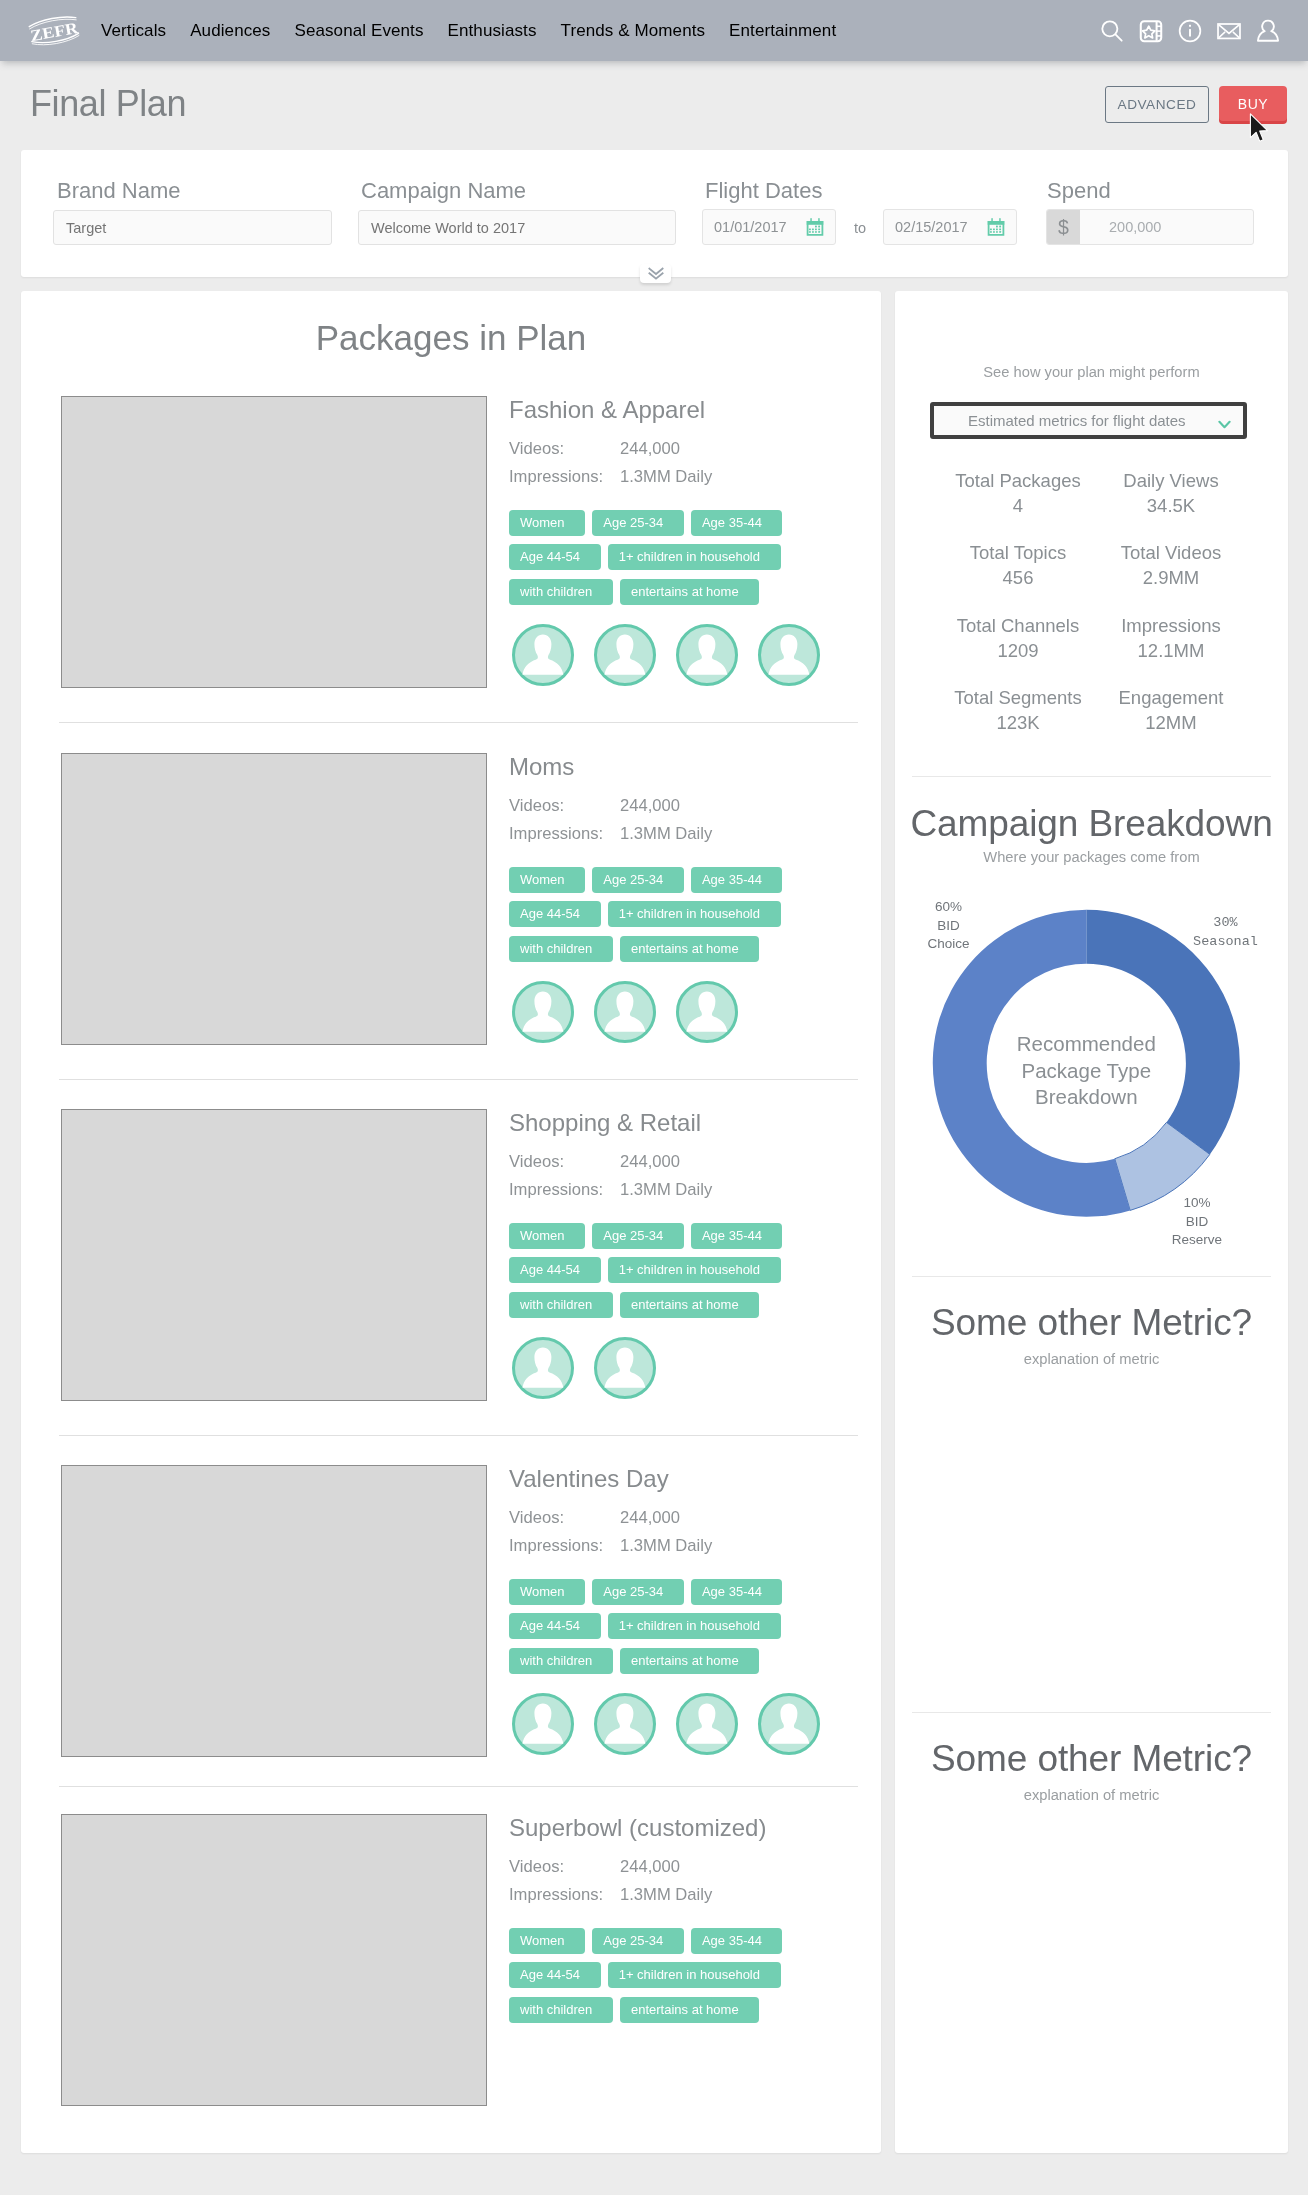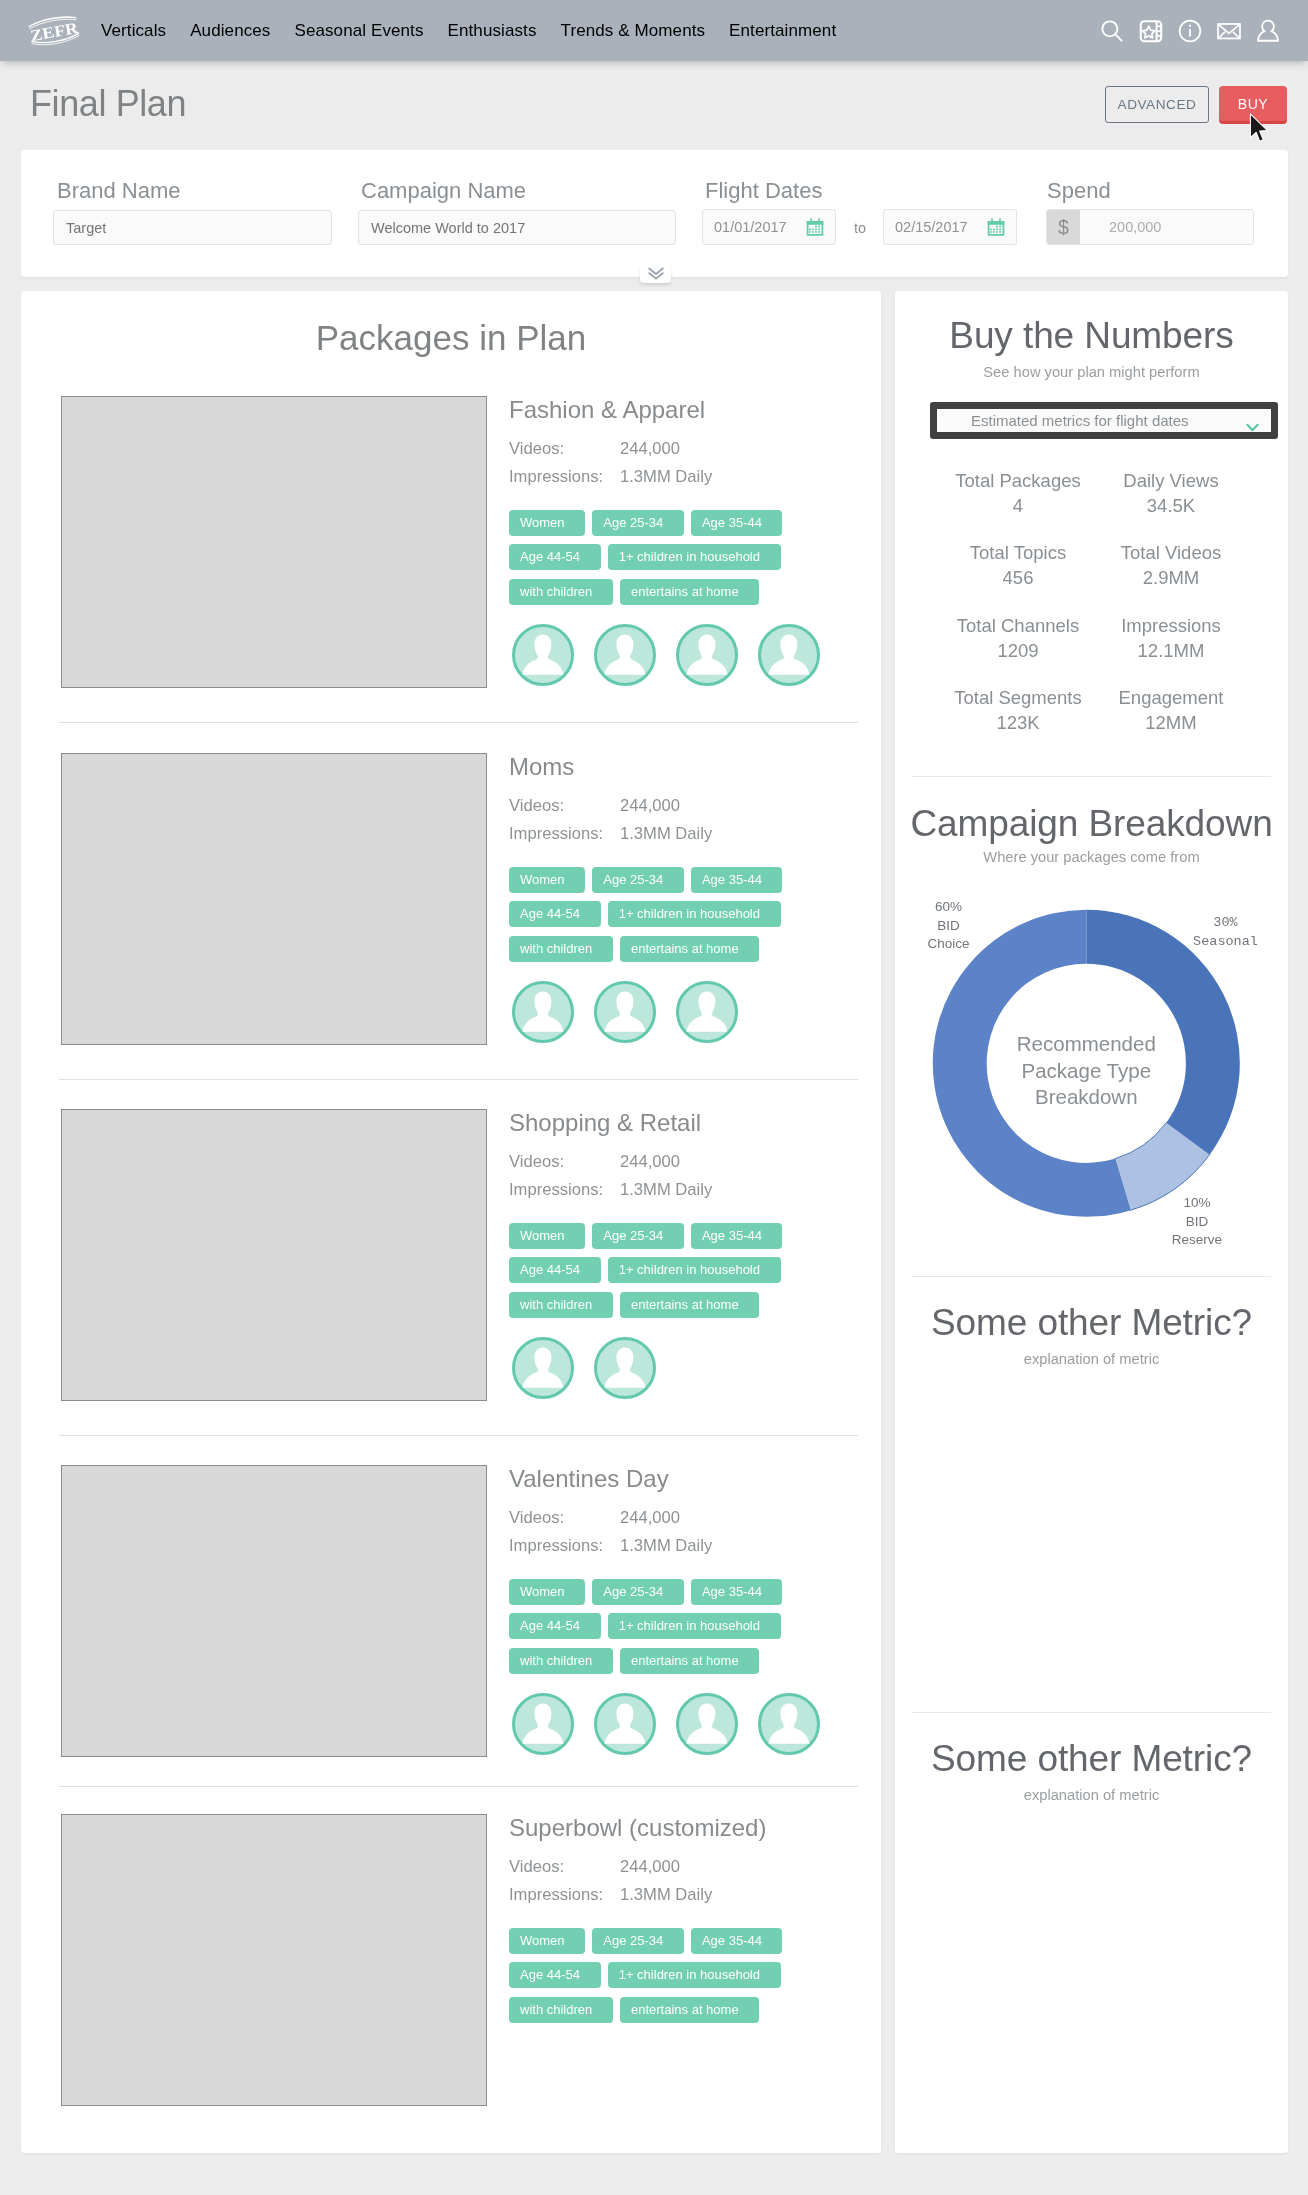--- a/index.html
+++ b/index.html
@@ -132,22 +132,22 @@
   
   .rp-title{
     position:absolute; left:0; width:393px; text-align:center;
     font-size:37px; color:#63666a; font-weight:400; letter-spacing:-.1px;
   }
   .rp-sub{
     position:absolute; left:0; width:393px; text-align:center;
     font-size:14.7px; color:#9a9ea1;
   }
   .select-box{
-    position:absolute; left:35px; top:393px; width:348px; height:37px;
-    background:#fafafa; border:7px solid #404040; border-radius:3px;
+    position:absolute; left:35px; top:393px; width:317px; height:37px;
+    background:#fafafa; border:4px solid #404040; border-radius:3px;
     display:flex; align-items:center; cursor:pointer;
   }
   .select-box span{ font-size:15px; color:#8b9094; margin-left:34px; }
   .select-chevron{ position:absolute; right:12px; top:14px; width:13px; height:9px;}
   .metric-cell{ position:absolute; text-align:center; }
   .metric-label{ font-size:18.5px; color:#8a8f93; line-height:25px; }
   .metric-value{ font-size:18.5px; color:#8a8f93; line-height:25px; }
   .rp-divider{ position:absolute; left:17px; width:359px; height:1px; background:#e8e8e8; }
   .donut-label{ position:absolute; font-size:13.5px; color:#70757a; line-height:18.6px; }
 </style>
@@ -513,21 +513,20 @@
         </div>
         <div class="tagrow">
           <div class="tag">with children</div>
           <div class="tag">entertains at home</div>
         </div>
       </div>
     </div>
   </div>
 
 <div class="right-card">
-    <div class="rp-title" style="top:24px">Buy the Numbers</div>
     <div class="rp-sub" style="top:73px">See how your plan might perform</div>
     <div class="select-box" style="top:111px">
       <span>Estimated metrics for flight dates</span>
       <svg class="select-chevron" viewBox="0 0 13 9">
         <path d="M1.4 1.8 L6.5 7.2 L11.6 1.8" fill="none" stroke="#5ac6a6" stroke-width="2.1" stroke-linecap="round" stroke-linejoin="round"></path>
       </svg>
     </div>
     <div class="metric-cell" style="left:30px; top:177px; width:186px;">
       <div class="metric-label">Total Packages</div>
       <div class="metric-value">4</div>

